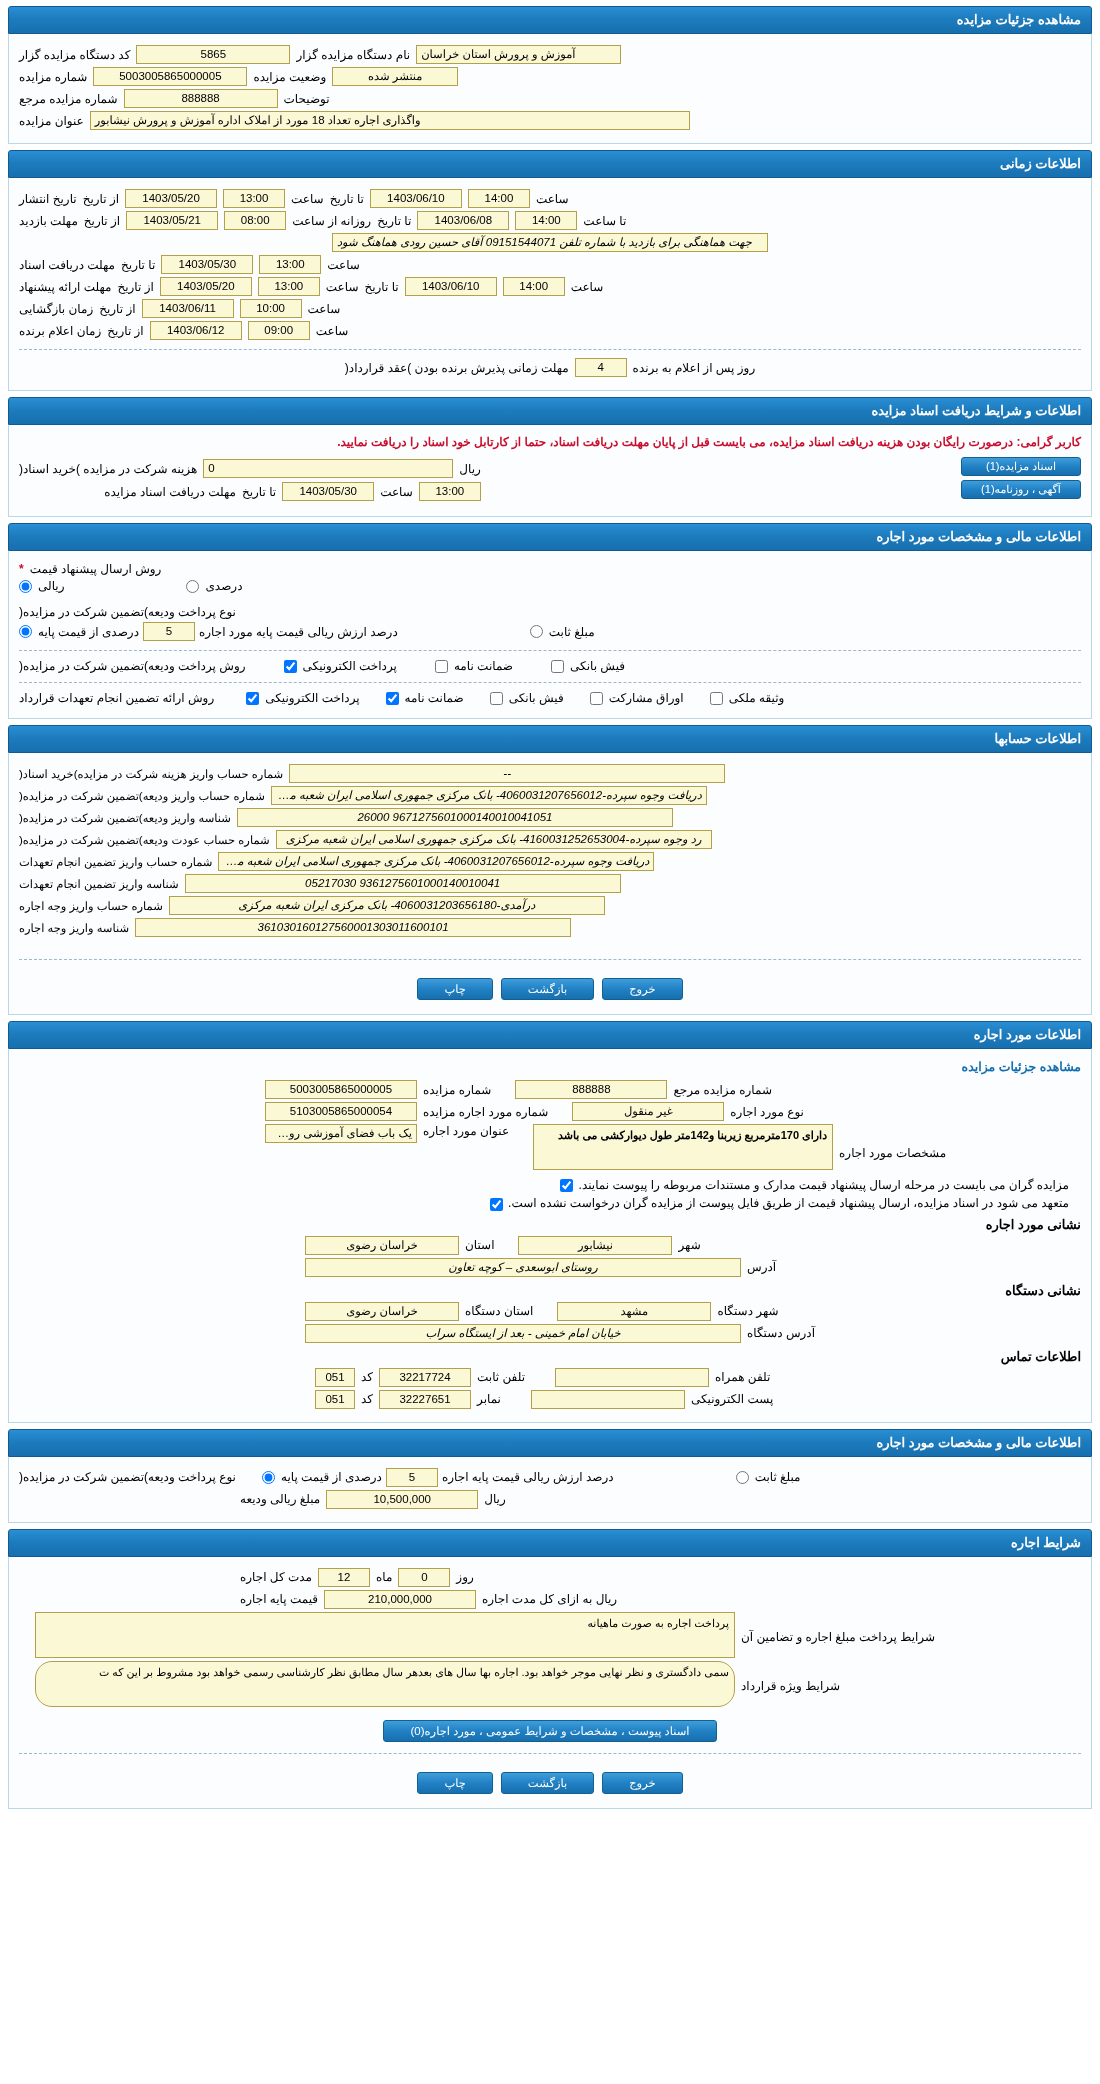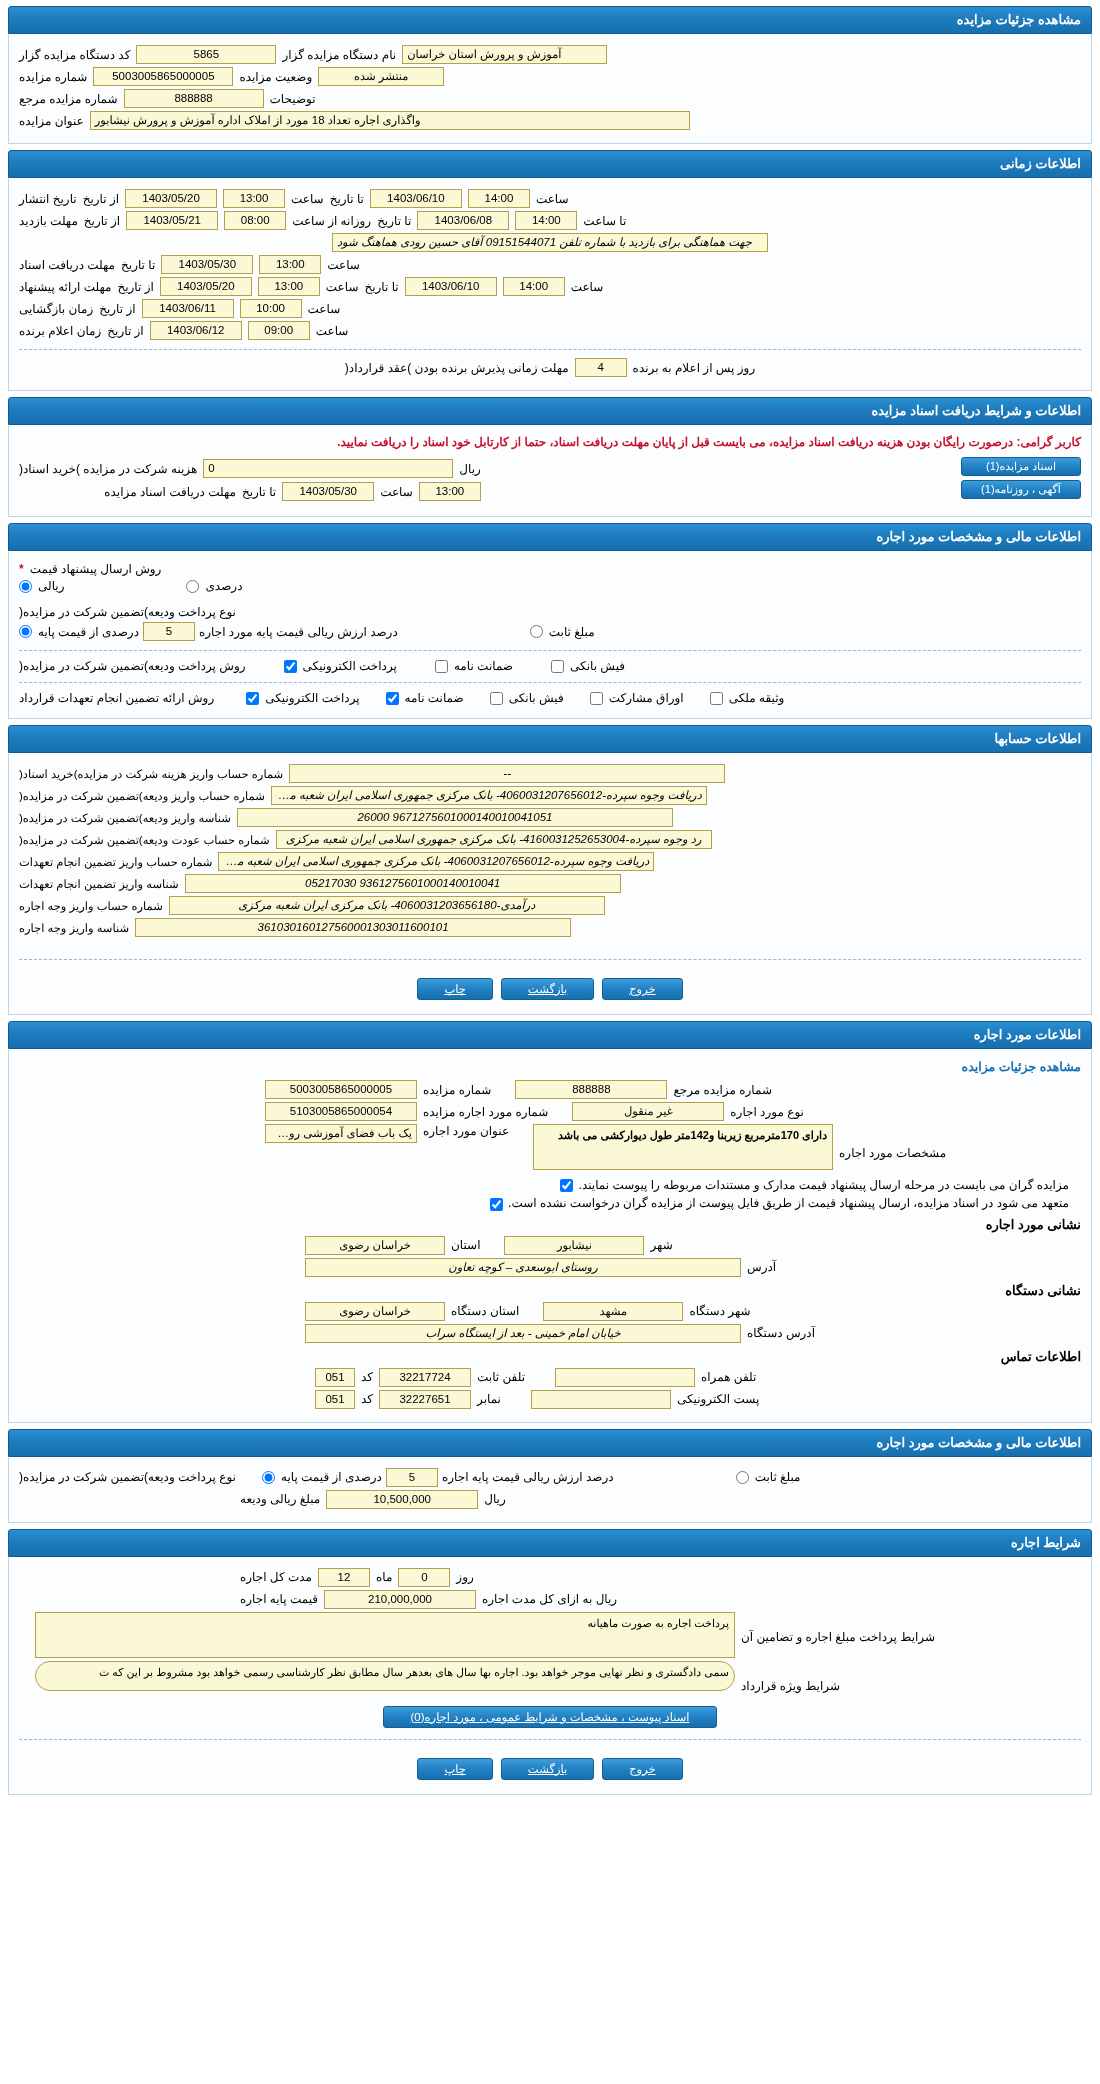--- a/index.html
+++ b/index.html
@@ -60,21 +60,21 @@
     text-overflow:ellipsis;
     display:inline-block;
   }
   .fld.l { text-align:left; }
   .fld.num { text-align:center; }
   .w40 { width:40px; }
   .w50 { width:52px; }
   .w60 { width:62px; }
   .w90 { width:92px; }
   .w110 { width:126px; }
-  .w130 { width:140px; }
+  .w130 { width:154px; }
   .w150 { width:152px; }
   .w200 { width:205px; }
   .w250 { width:250px; }
   .w300 { width:300px; }
   .w480 { width:436px;font-style:italic; }
   .w600 { width:600px; }
   .w700 { width:700px; }
 
   .ta {
     background:#fbf8d6;
@@ -98,21 +98,20 @@
     background: linear-gradient(to bottom,#3f9ddb 0%,#2181c4 50%,#176fae 100%);
     color:#fff;
     font-size:11.5px;
     border:1px solid #12608f;
     border-radius:3px;
     padding:3px 26px;
     cursor:pointer;
     min-width:56px;
     text-align:center;
     font-family:"Liberation Sans", sans-serif;
-    text-decoration:underline;
   }
   .btnrow { display:flex; justify-content:center; gap:8px; padding:10px 0 4px 0; }
   .btn.wide { min-width:120px; }
 
   
   .opt { display:inline-flex; align-items:center; gap:4px; font-size:12px; }
   input[type=radio], input[type=checkbox] { margin:0 2px 0 0; vertical-align:middle; }
 
   .req { color:#c8102e; font-weight:bold; }
 
@@ -595,21 +594,21 @@
     <div class="row" style="align-items:flex-start">
       <div class="spacer"></div>
       <span class="lbl" style="margin-top:18px">شرایط پرداخت مبلغ اجاره و تضامین آن</span>
       <div class="ta w700" style="height:46px;">پرداخت اجاره به صورت ماهیانه</div>
       <div style="width:10px"></div>
     </div>
 
     <div class="row" style="align-items:flex-start">
       <div class="spacer"></div>
       <span class="lbl" style="margin-top:18px">شرایط ویژه قرارداد</span>
-      <div class="ta w700" style="height:30px;border-radius:17px;">سمی دادگستری و نظر نهایی موجر خواهد بود. اجاره بها سال های بعدهر سال مطابق نظر کارشناسی رسمی خواهد بود مشروط بر این که ت</div>
+      <div class="ta w700" style="height:46px;border-radius:17px;">سمی دادگستری و نظر نهایی موجر خواهد بود. اجاره بها سال های بعدهر سال مطابق نظر کارشناسی رسمی خواهد بود مشروط بر این که ت</div>
       <div style="width:10px"></div>
     </div>
 
     <div style="display:flex;justify-content:center;padding:10px 0 2px 0;">
       <button class="btn wide" style="min-width:300px">اسناد پیوست ، مشخصات و شرایط عمومی ، مورد اجاره(0)</button>
     </div>
 
     <hr class="hr">
 
     <div class="btnrow">

